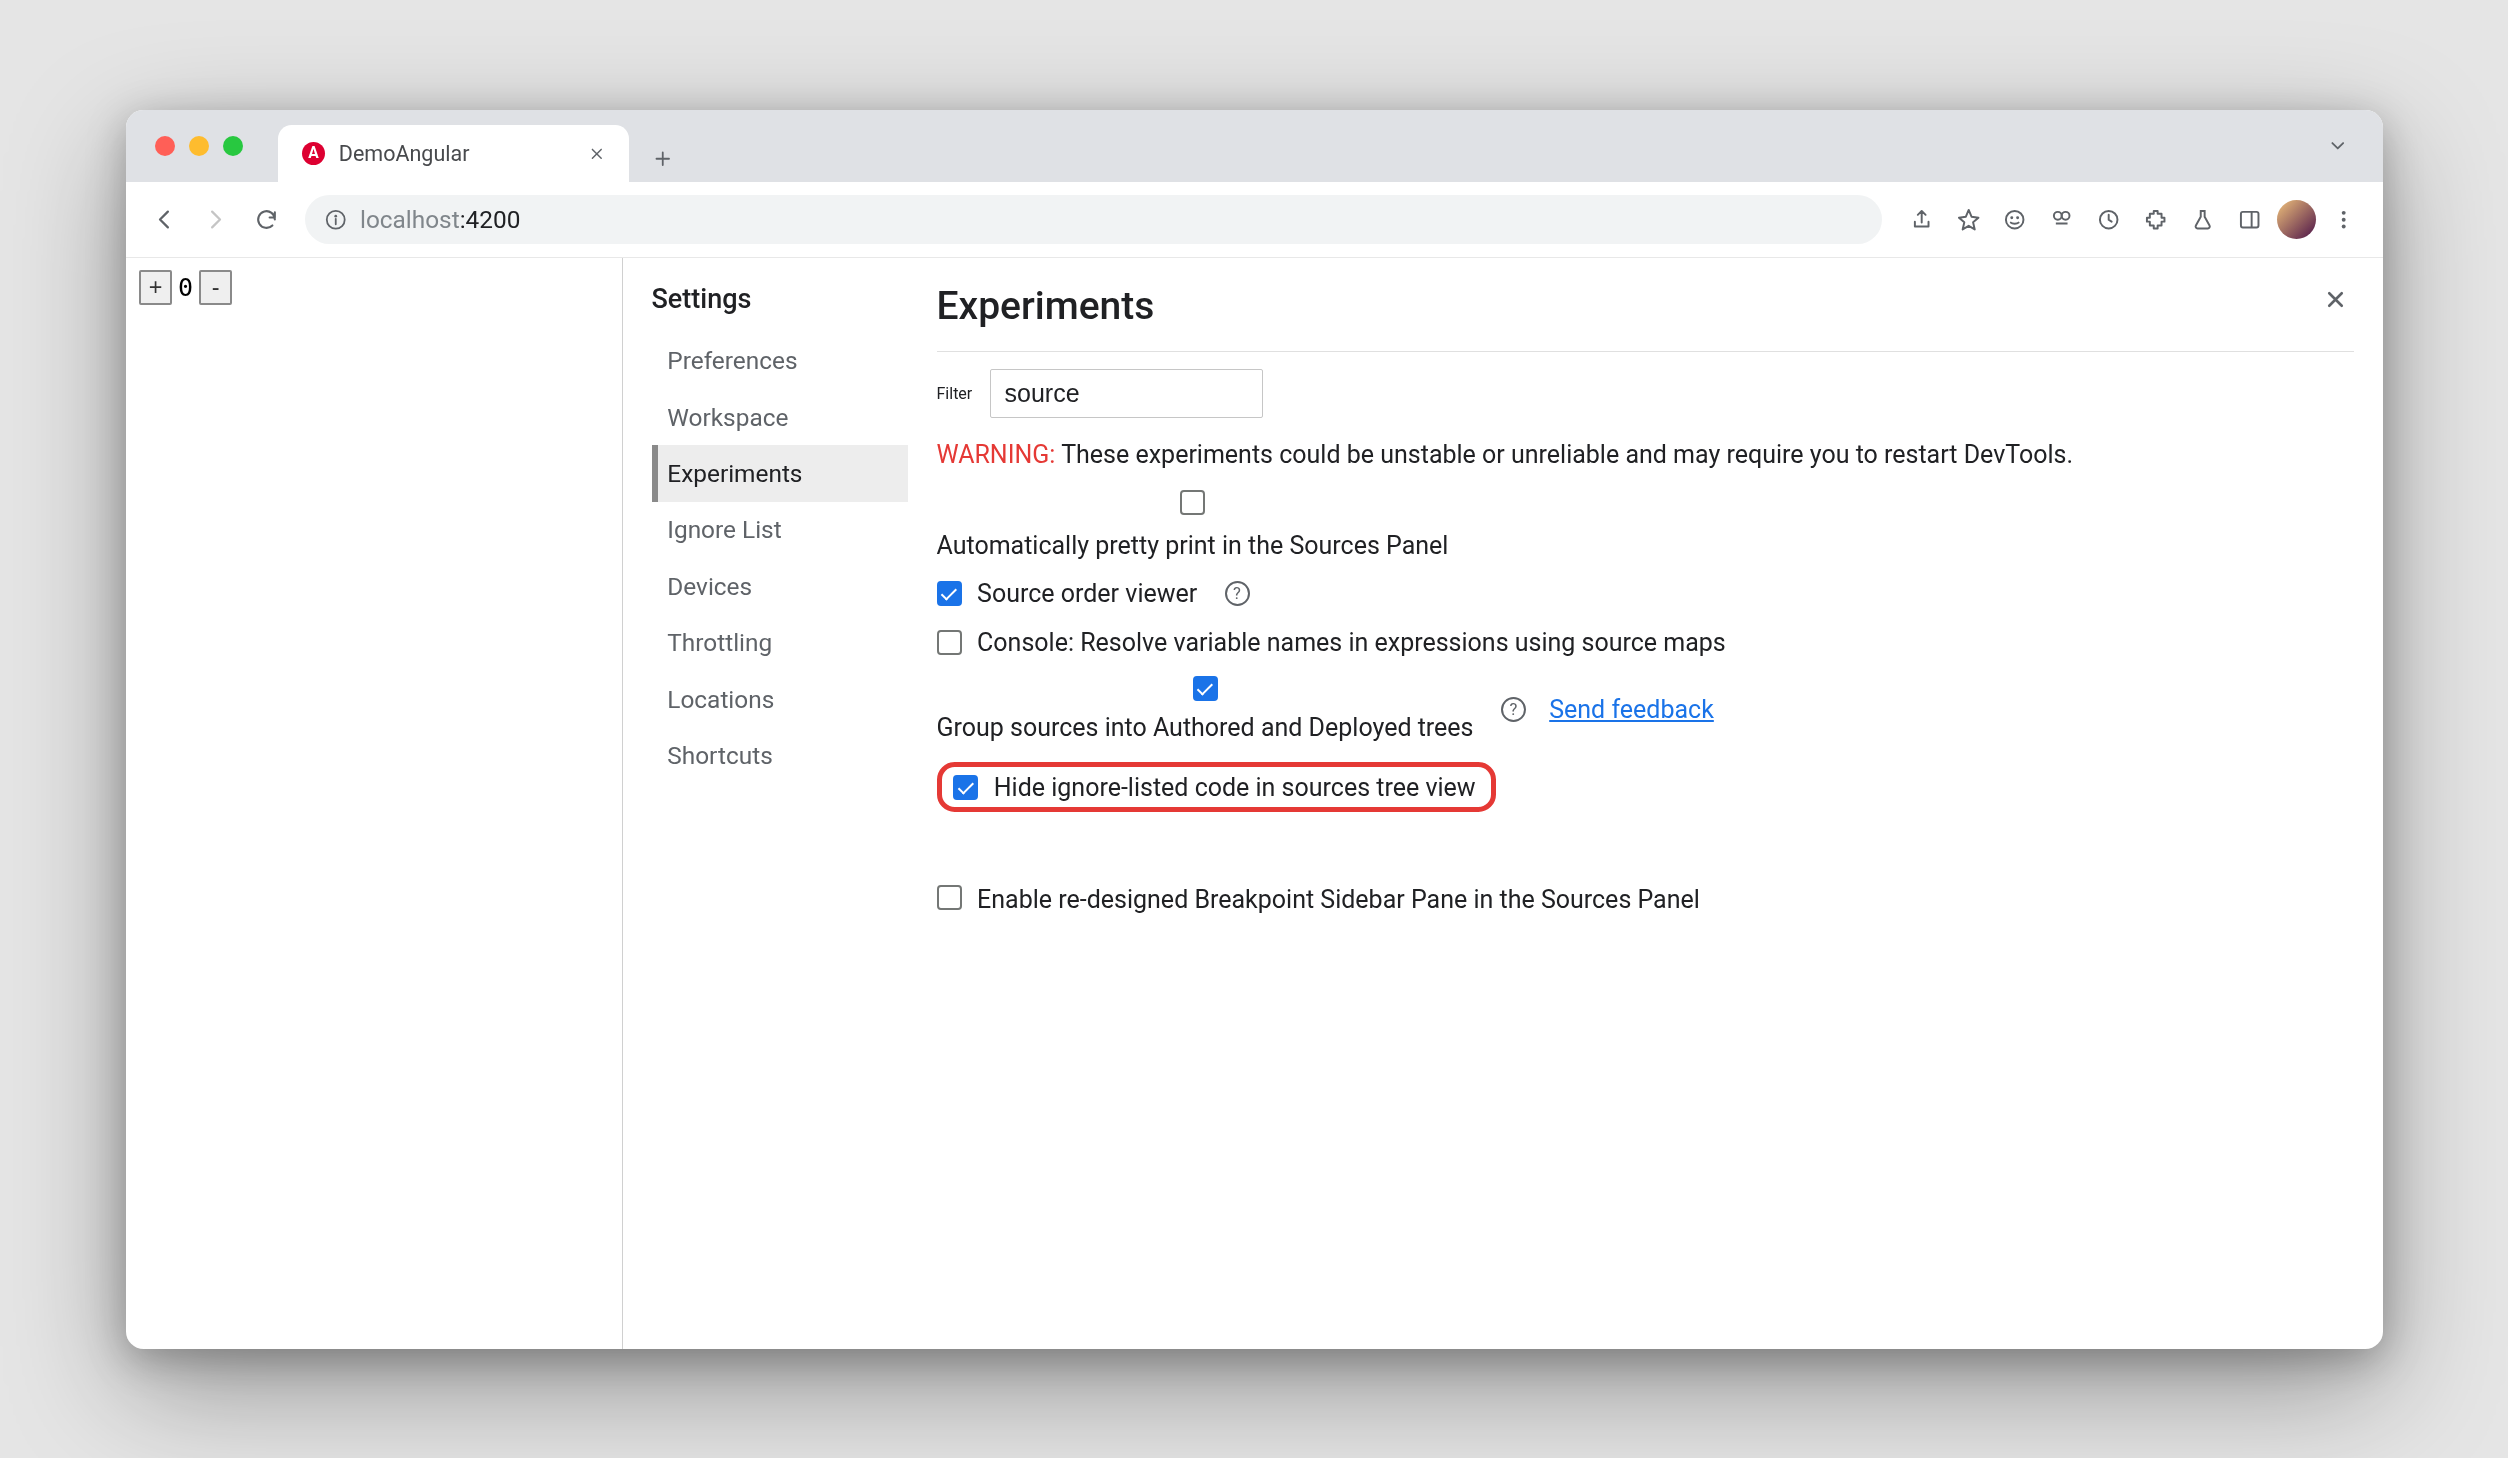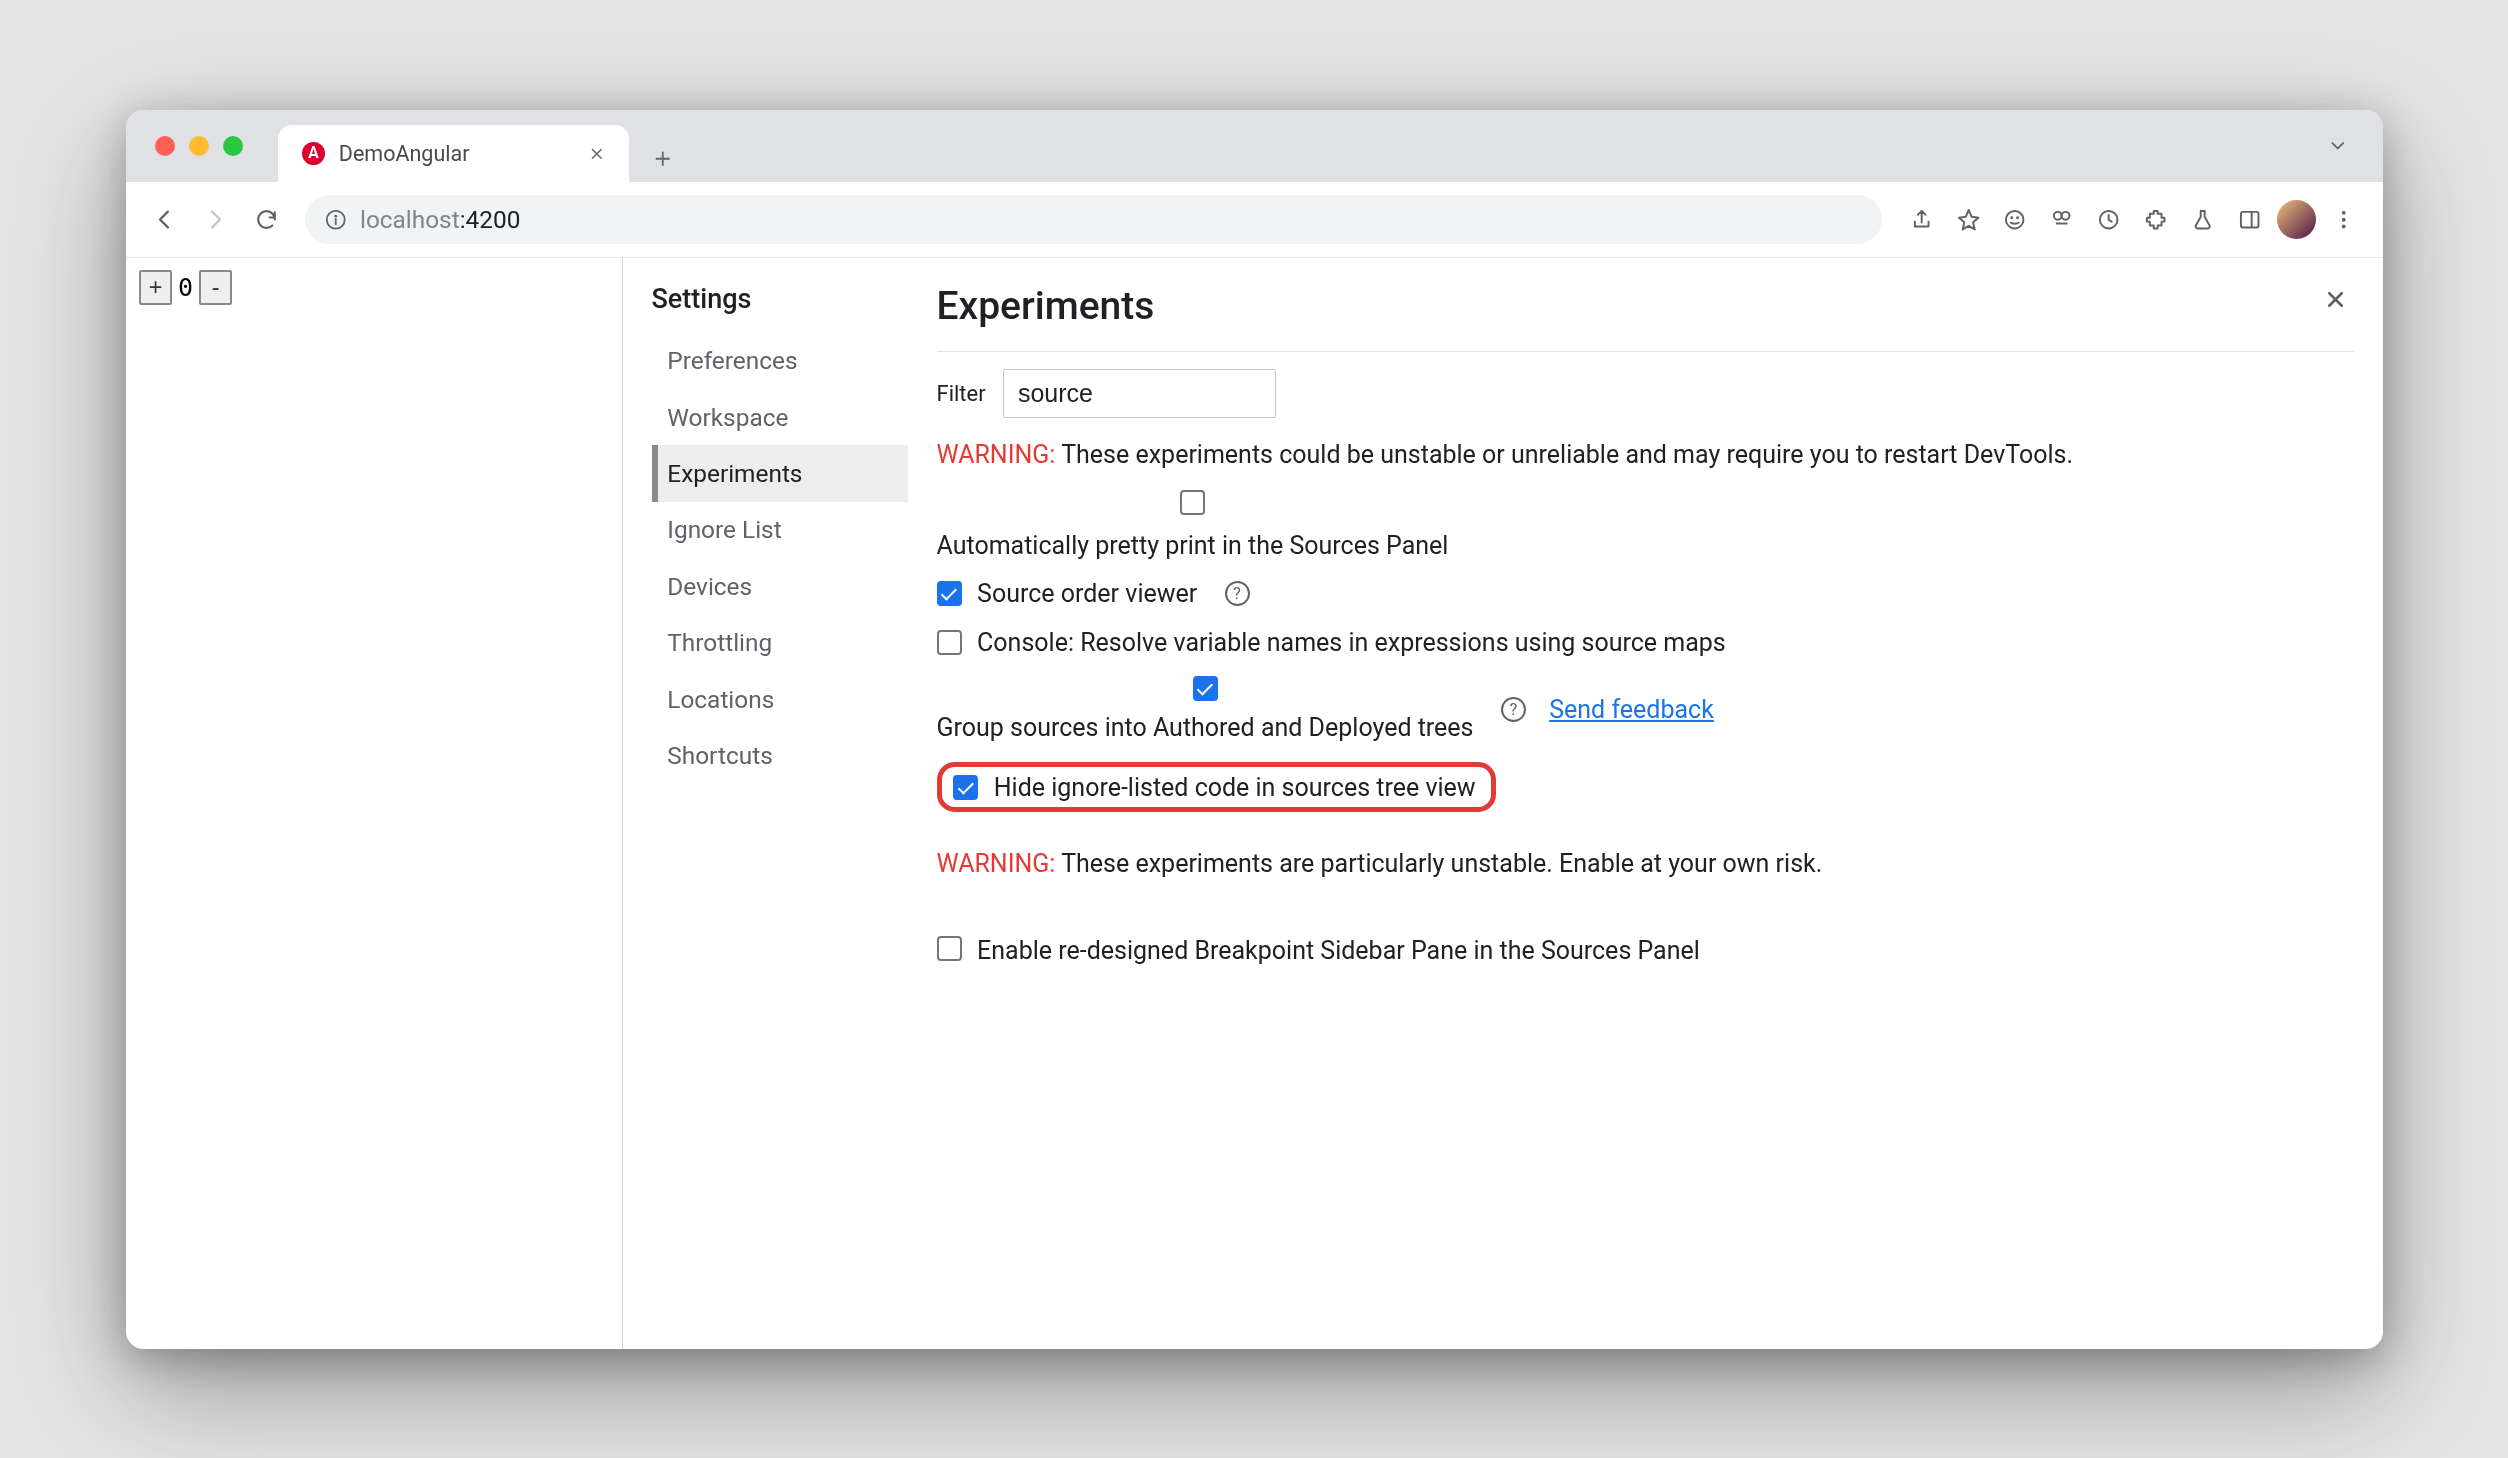--- a/index.html
+++ b/index.html
@@ -89,21 +89,21 @@
       font-size: 24.4px; color:#5f6368; padding: 13.7px 17.6px 13.7px 9.8px; border-left: 6.8px solid transparent;
       cursor: pointer;
     }
     .settings-sidebar li.active { background:#ededed; color:#202124; border-left-color:#8a8a8a; }
 
     .settings-main { flex:1; padding: 25px 29px 0 29px; }
     .settings-main h2 { font-size: 39px; font-weight: 500; color:#202124; margin-bottom: 21.5px; }
     .settings-main hr { border:none; border-top:1px solid #e0e0e0; margin-bottom: 17.6px; }
 
     .filter-row { display:flex; align-items:center; gap: 17.6px; margin-bottom: 21.5px; }
-    .filter-row label { font-size: 22px; color:#202124; }
+    .filter-row label { font-size: 16px; color:#202124; }
     .filter-row input {
       width: 273px; height: 49px; border:1px solid #c6c6c6; font-size: 25px; padding: 0 13.7px;
       color:#202124; border-radius: 2px;
     }
 
     .warn { font-size: 25px; color:#202124; margin-bottom: 21.5px; }
     .warn .w-label { color:#e53935; }
 
     .experiments { display:flex; flex-direction:column; gap: 19.5px; margin-bottom: 37px; }
     .exp-row { display:flex; align-items:center; gap: 15.6px; font-size: 25px; color:#202124; }
@@ -325,23 +325,20 @@
                 <a class="link" href="#">Send feedback</a>
               </div>
               <div class="exp-row">
                 <span class="highlight-ring" style="display: inline-flex; align-items: center; gap: 15.6px;">
                   <input type="checkbox" class="cb" checked="" style="">
                   <span>Hide ignore-listed code in sources tree view</span>
                 </span>
               </div>
             </div>
 
-          <p class="warn">
-            <span class="w-label">WARNING:</span><span> These experiments are particularly unstable. Enable at your own risk.</span>
-          </p>
 
           <div class="experiments" id="experiments-list-2">
               <div class="exp-row">
                 <span style="display: inline-flex; align-items: flex-start; gap: 15.6px; margin-top: 36px;">
                   <input type="checkbox" class="cb" style="">
                   <span>Enable re-designed Breakpoint Sidebar Pane in the Sources Panel</span>
                 </span>
               </div>
             </div>
         </main>

